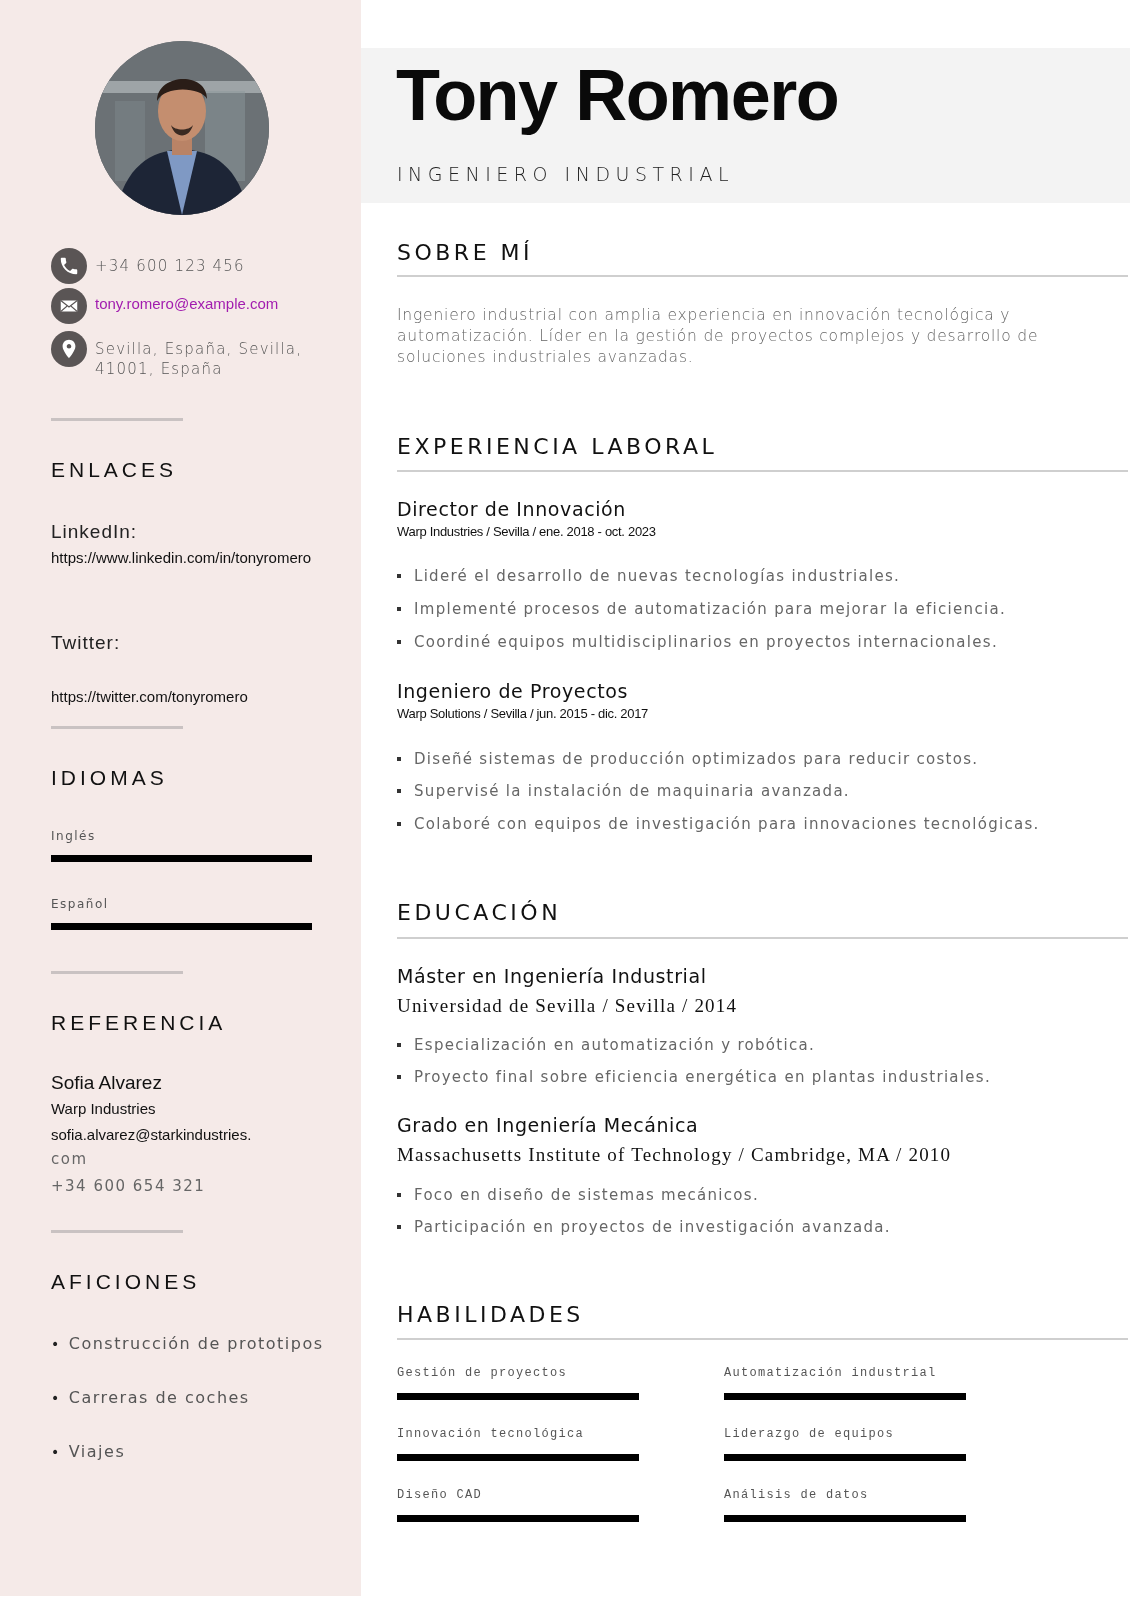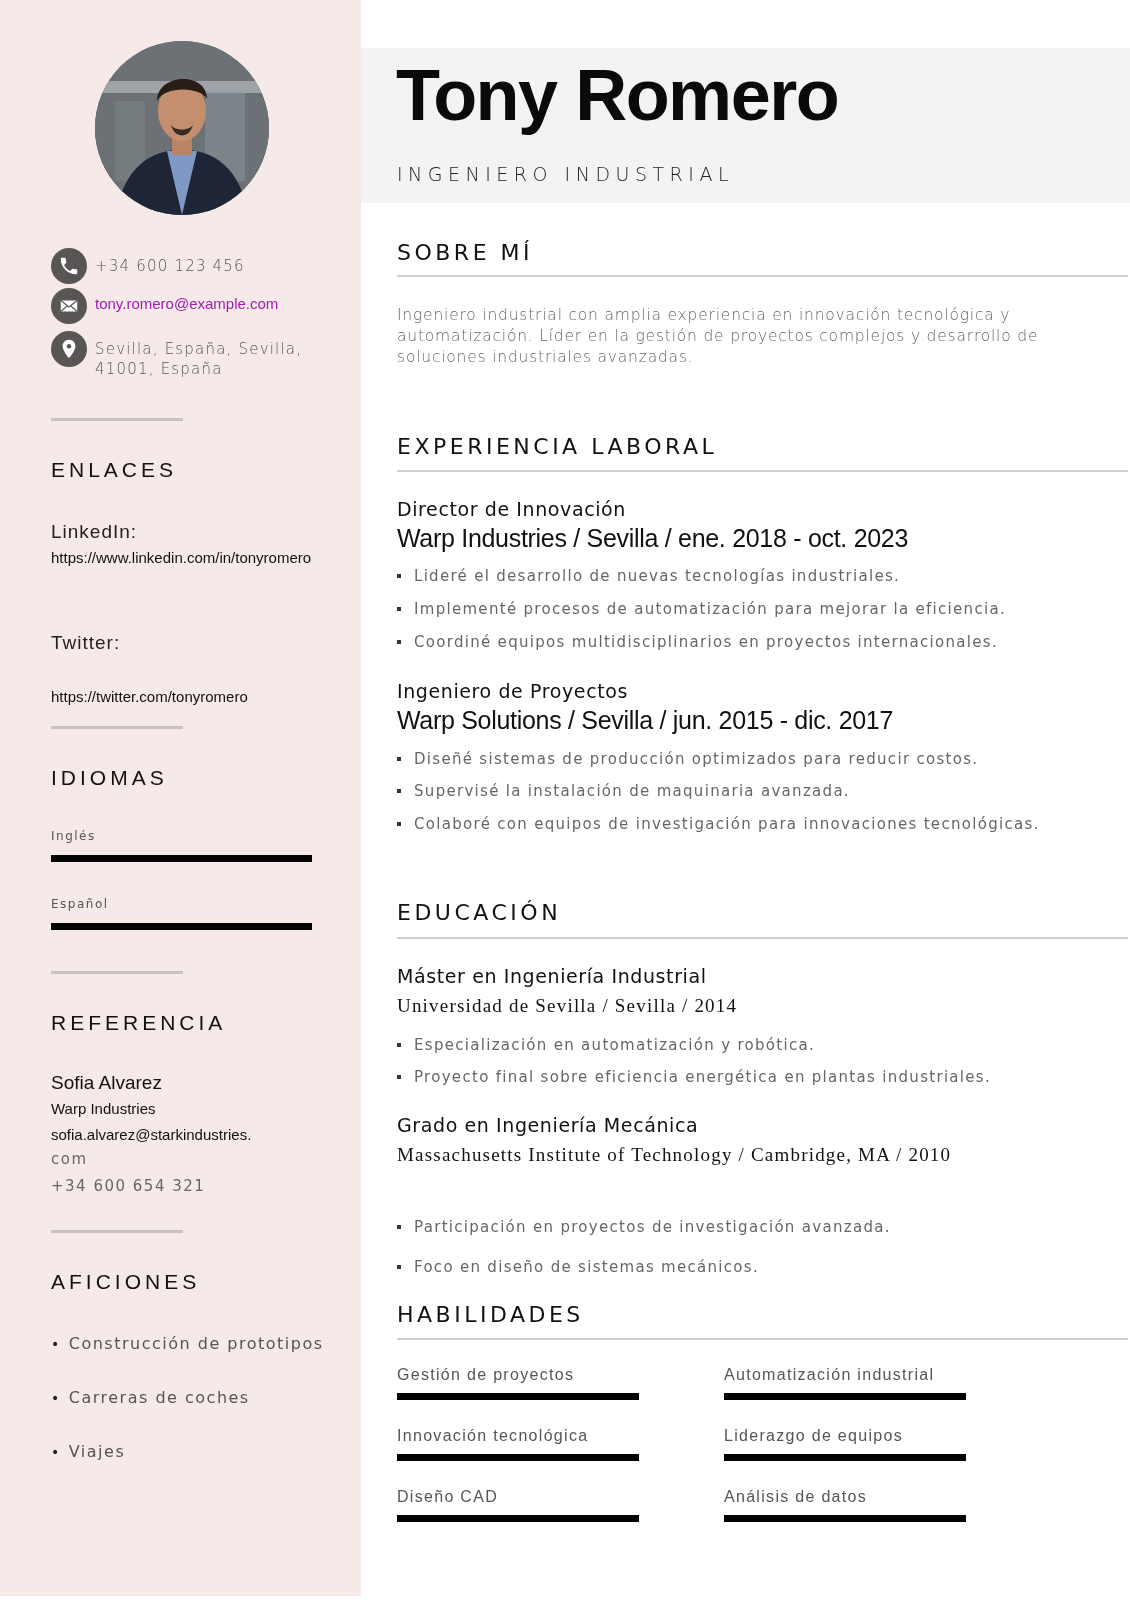--- a/index.html
+++ b/index.html
@@ -64,30 +64,30 @@
       font-family: "DejaVu Sans", sans-serif;
     }
     .sec-line { position: absolute; left: 397px; width: 731px; height: 2px; background: #cfcfcf; }
 
     .about {
       position: absolute; left: 397px; top: 305px; width: 700px; font-size: 15.5px; line-height: 21px;
       color: #666; letter-spacing: 0.8px; font-family: "DejaVu Sans", sans-serif; font-weight: 300;
     }
 
     .job-role { position: absolute; left: 397px; font-size: 19px; color: #111; letter-spacing: 0.6px; font-family: "DejaVu Sans", sans-serif; }
-    .job-meta { position: absolute; left: 397px; font-size: 25px; color: #111; letter-spacing: -0.3px; }
+    .job-meta { position: absolute; left: 397px; font-size: 13px; color: #111; letter-spacing: -0.3px; }
     .edu-meta { position: absolute; left: 397px; font-size: 19px; color: #111; letter-spacing: 1.2px; font-family: Liberation Serif, serif; }
 
     .bullet {
       position: absolute; left: 397px; font-size: 15px; color: #666; letter-spacing: 1.3px;
       font-family: "DejaVu Sans", sans-serif; display: flex; align-items: center;
     }
     .bullet .sq { width: 4px; height: 4px; background: #333; margin-right: 13px; flex: none; }
 
-    .skill-label { position: absolute; font-size: 16px; color: #555; letter-spacing: 1.3px; font-family: Liberation Sans, sans-serif; }
+    .skill-label { position: absolute; font-size: 12px; color: #555; letter-spacing: 1.3px; font-family: Liberation Mono, monospace; }
     .skill-bar { position: absolute; width: 242px; height: 7px; background: #000; }
   </style>
 </head>
 <body>
 
 <aside class="sidebar">
 
   <div class="avatar" title="Tony Romero profile photo">
     <svg viewBox="0 0 174 174">
       <rect x="0" y="0" width="174" height="174" fill="#6b7175"></rect>
@@ -220,21 +220,21 @@
     <span class="sq"></span>
     <span>Especialización en automatización y robótica.</span>
   </div>
 <div class="bullet" style="top:1068px;">
     <span class="sq"></span>
     <span>Proyecto final sobre eficiencia energética en plantas industriales.</span>
   </div>
 
 <div class="job-role" style="top:1114px;">Grado en Ingeniería Mecánica</div>
 <div class="edu-meta" style="top:1144px;">Massachusetts Institute of Technology / Cambridge, MA / 2010</div>
-<div class="bullet" style="top:1258px;">
+<div class="bullet" style="top:1186px;">
     <span class="sq"></span>
     <span>Foco en diseño de sistemas mecánicos.</span>
   </div>
 <div class="bullet" style="top:1218px;">
     <span class="sq"></span>
     <span>Participación en proyectos de investigación avanzada.</span>
   </div>
 
 <div class="sec-heading" style="top:1302px;">HABILIDADES</div>
 <div class="sec-line" style="top:1338px;"></div>

